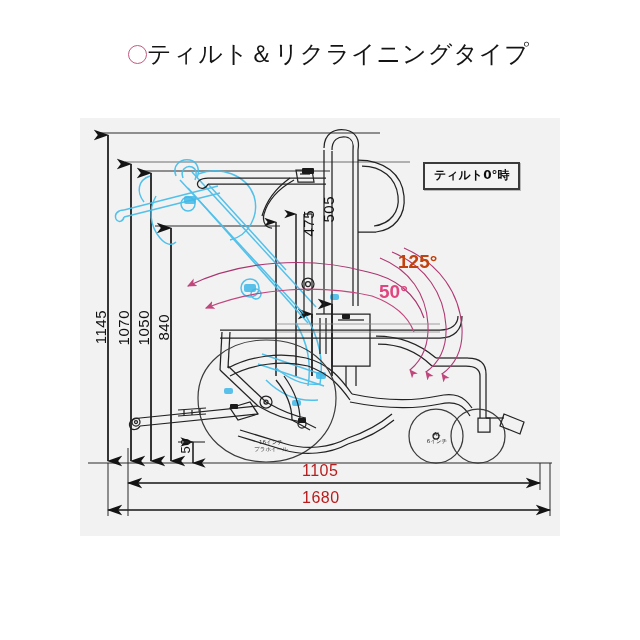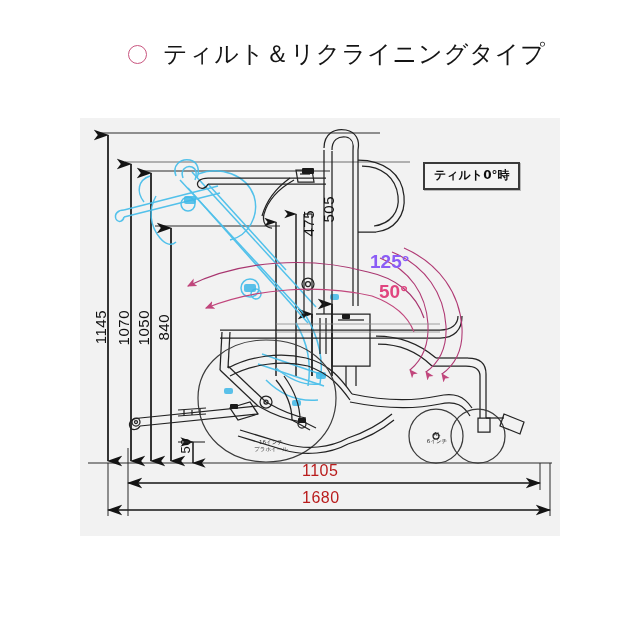--- a/index.html
+++ b/index.html
@@ -20,21 +20,21 @@
     width: 640px; height: 640px;
   }
 
   
   #title-row {
     position: absolute;
     left: 128px;
     top: 42px;
     display: flex;
     align-items: center;
-    gap: 16px;
+    gap: 0;
     white-space: nowrap;
   }
   #title-bullet {
     display: inline-block;
     width: 19px;
     height: 19px;
     border: 1.6px solid #c9567f;
     border-radius: 50%;
     box-sizing: border-box;
   }
@@ -111,21 +111,22 @@
   }
   
   .angle {
     position: absolute;
     font-weight: bold;
     white-space: nowrap;
     font-family: "Liberation Sans", sans-serif;
   }
   #angle-125 {
     font-size: 19px;
-    color: #8b5cf6;
+    color: #c2410c;
+    margin-left: 28px;
   }
   #angle-90 {
     font-size: 19px;
     color: #e0457f;
   }
   
   .wheel-note {
     position: absolute;
     font-size: 5.5px;
     color: #2a2a2a;

